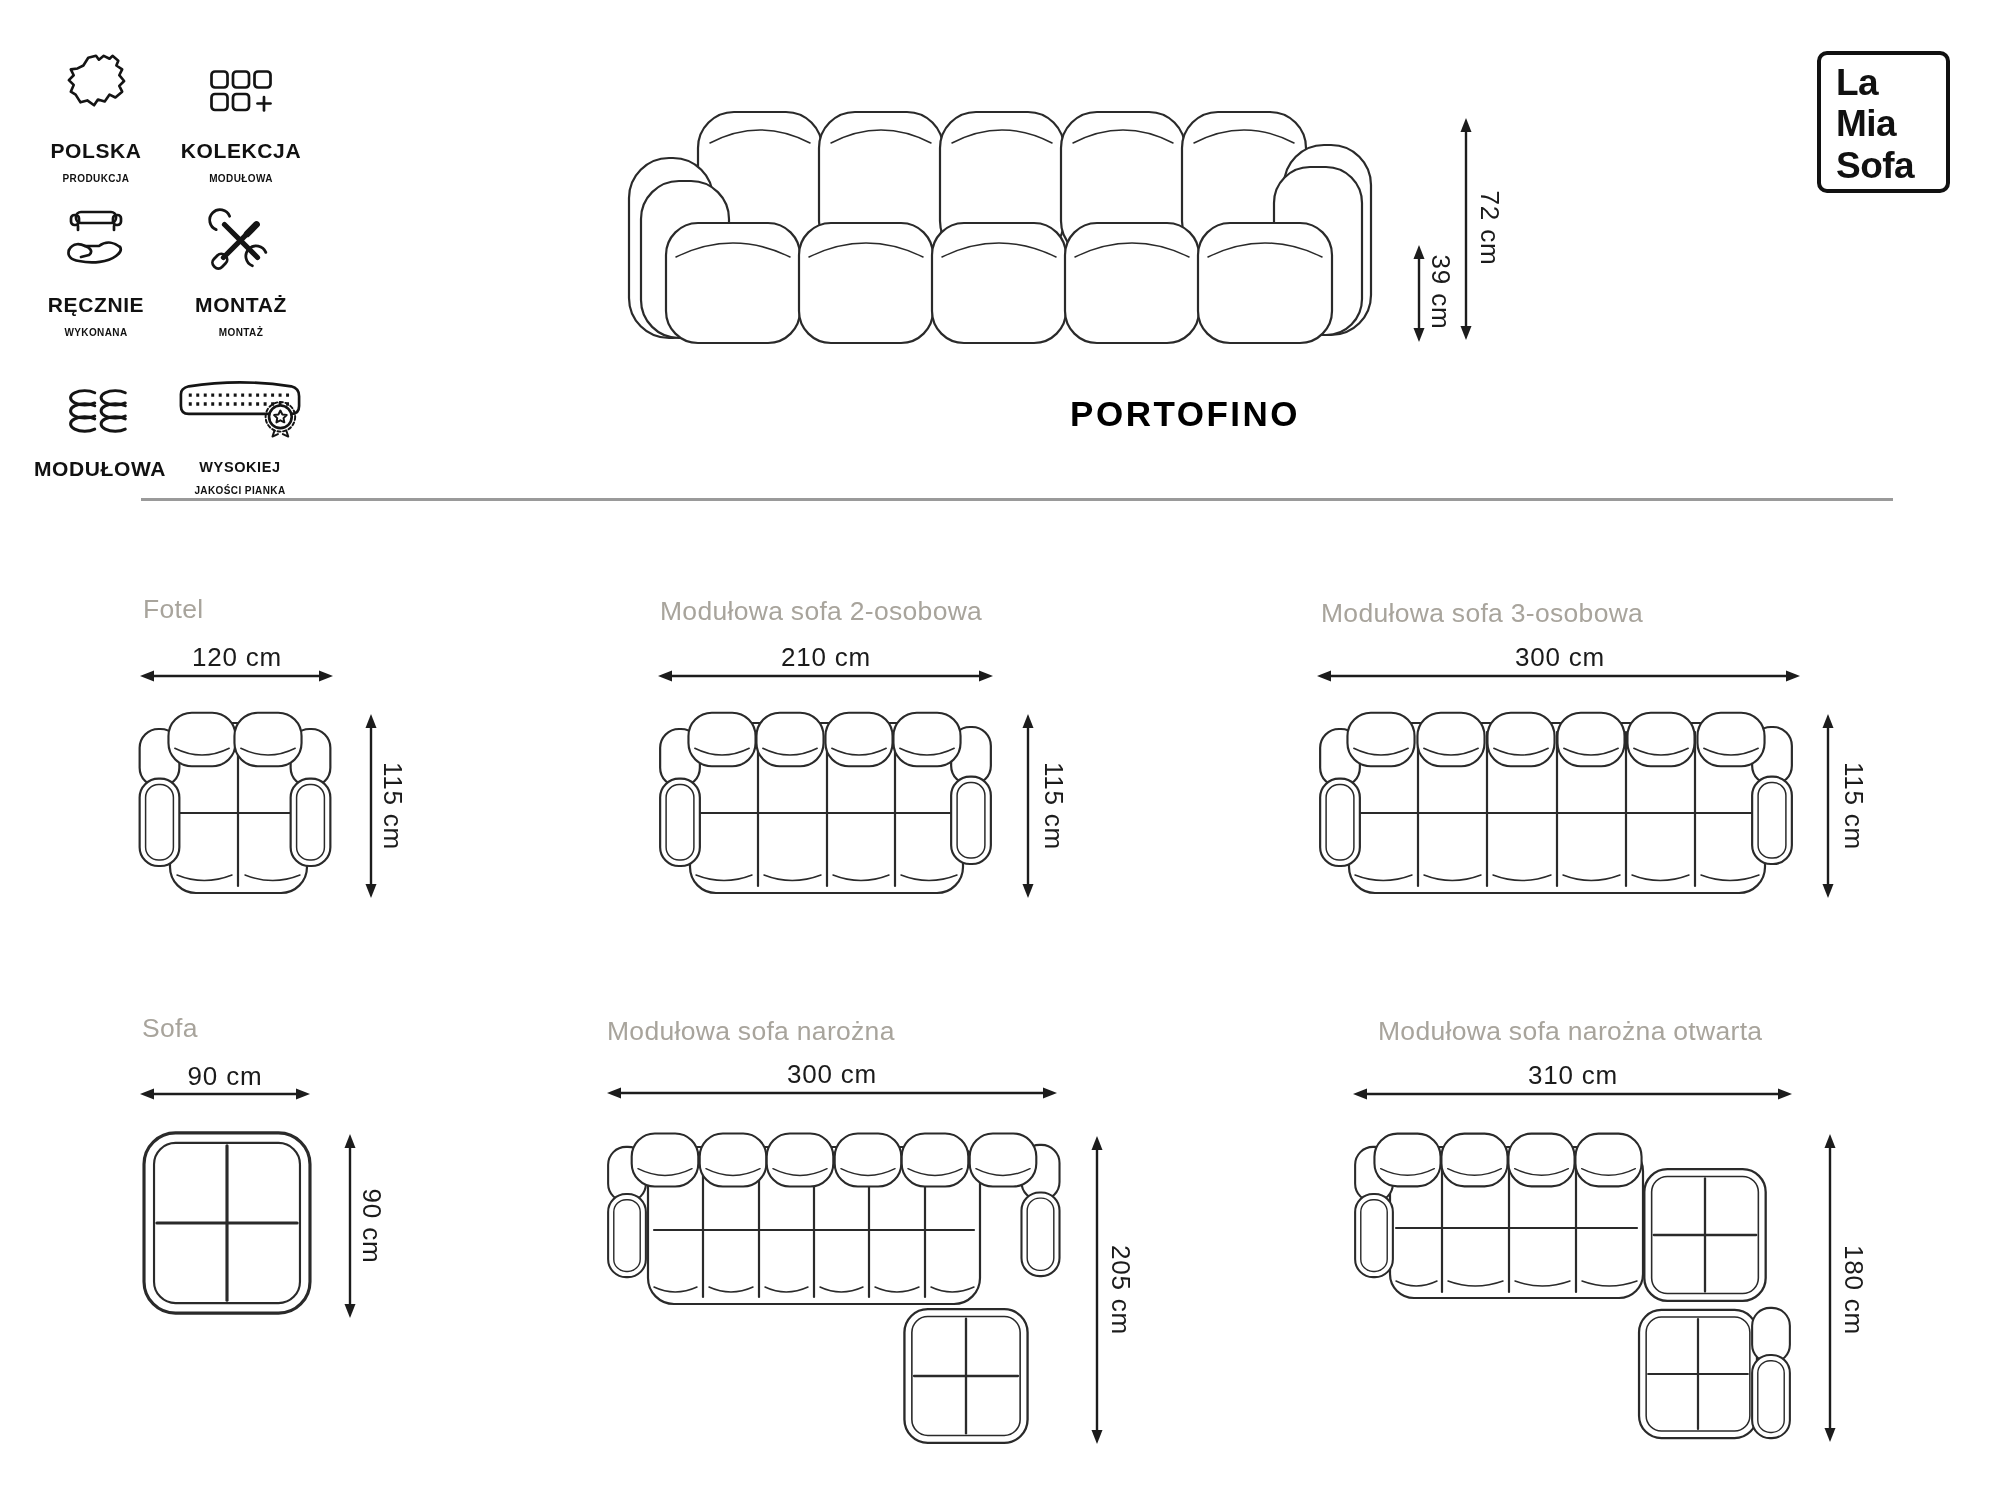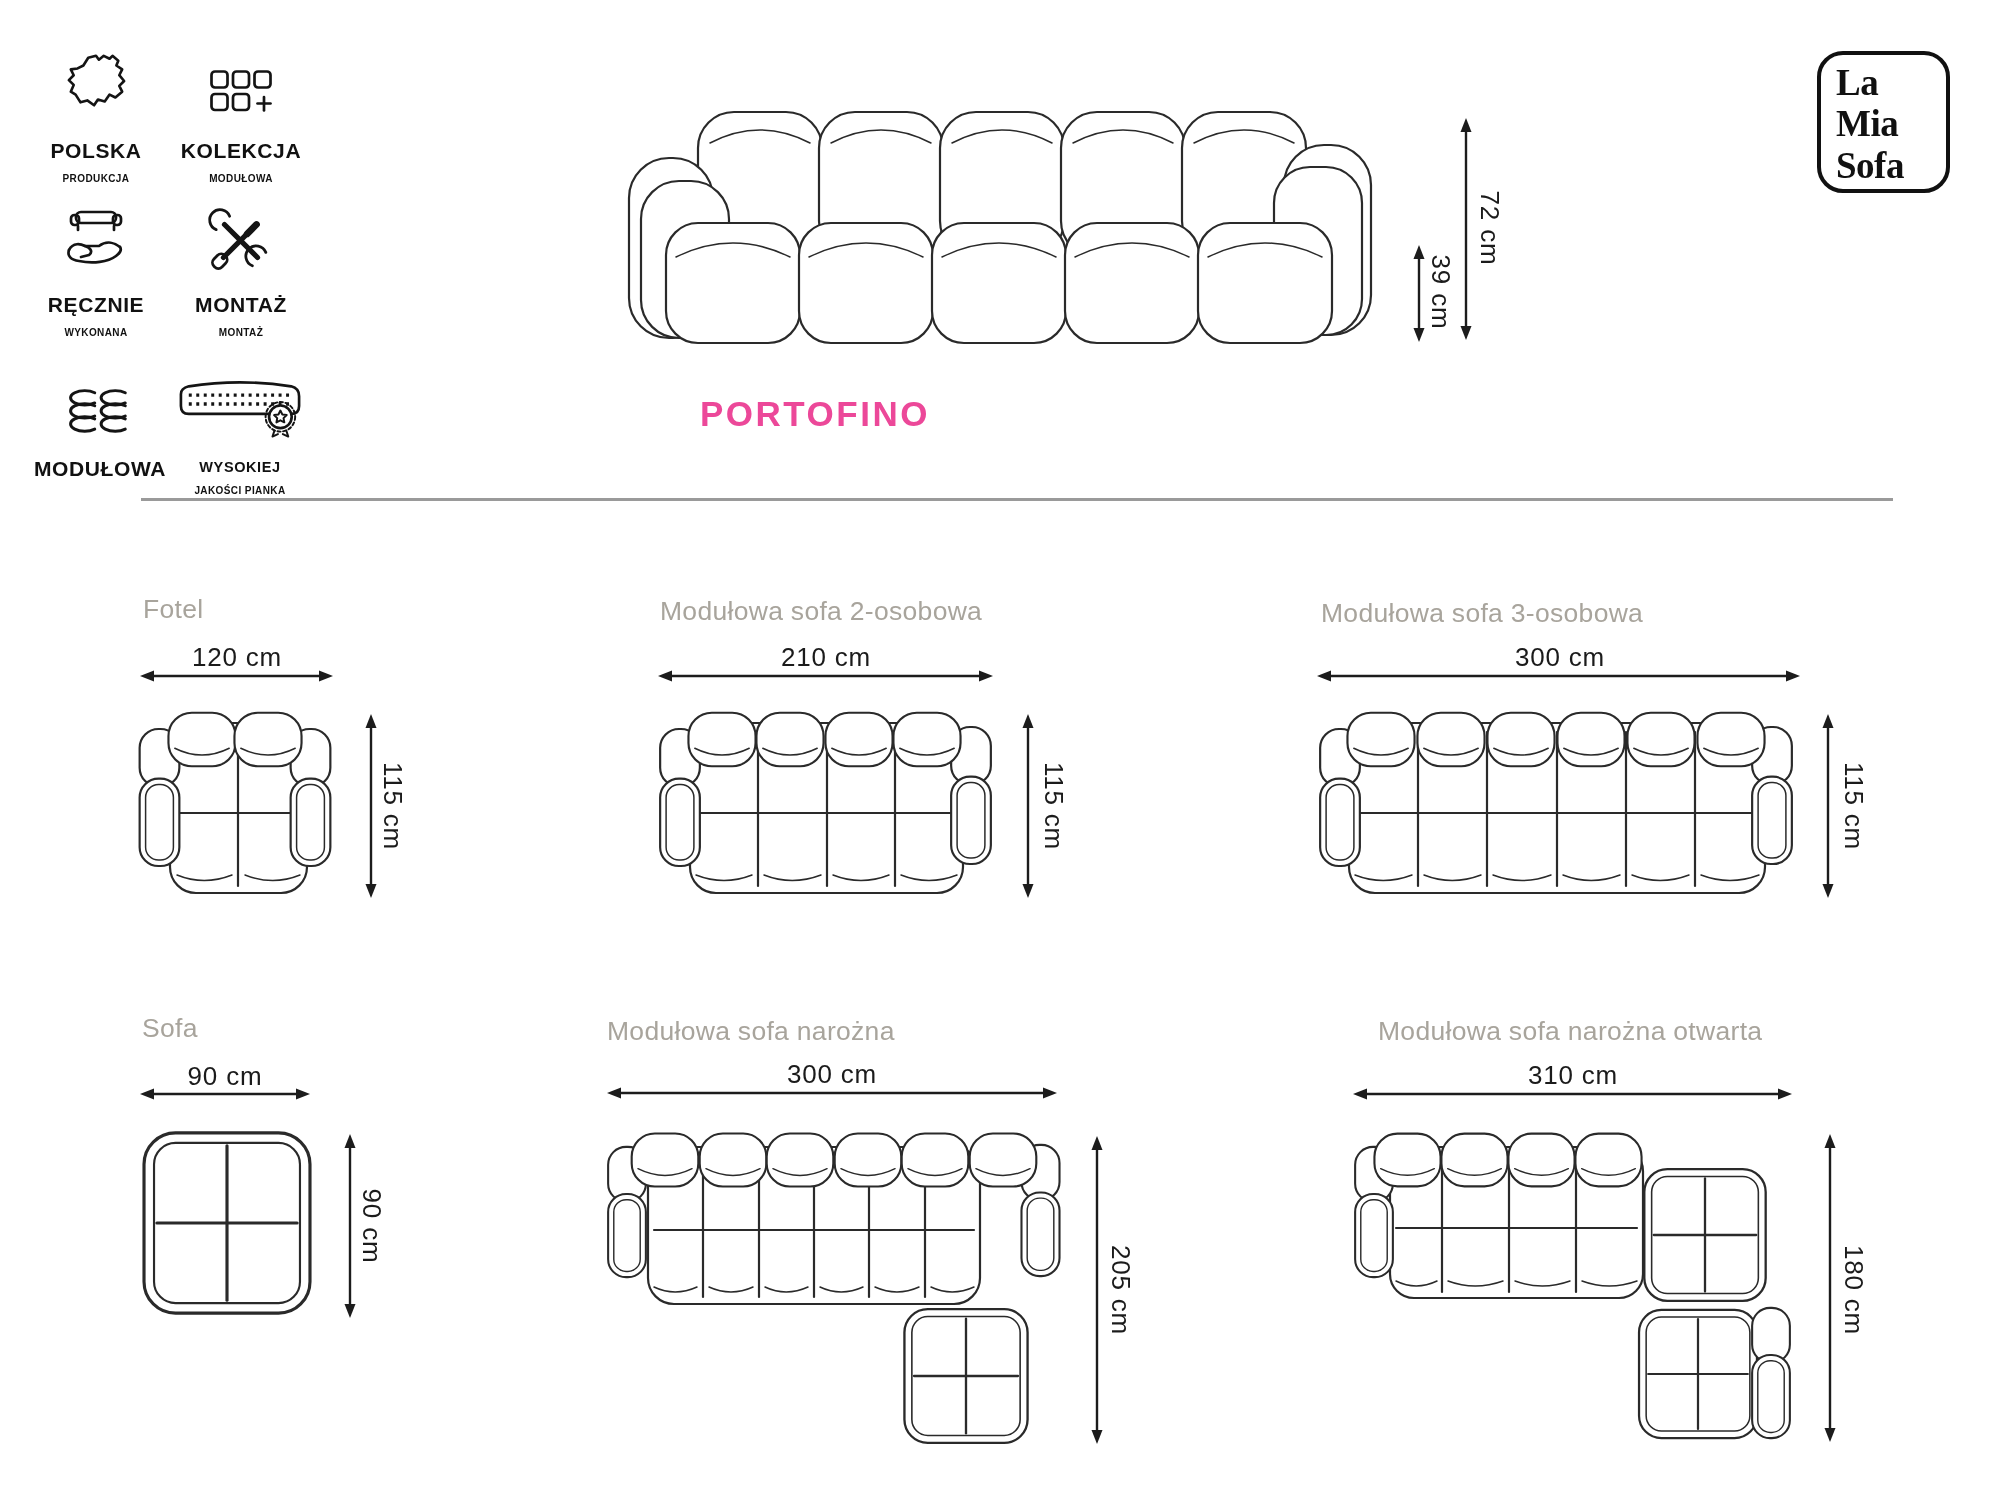--- a/index.html
+++ b/index.html
@@ -17,25 +17,25 @@
   .icon path,.icon rect,.icon line,.icon circle,.icon ellipse,.icon polygon
    {fill:none;stroke:#141414;stroke-width:2.7;stroke-linecap:round;stroke-linejoin:round}
   .icon .dots{stroke-linecap:butt}
   
   .feat{position:absolute;display:flex;flex-direction:column;align-items:center;text-align:center}
   .feat .ic{display:flex;align-items:flex-end;justify-content:center}
   .feat svg{position:static}
   .f1{font-size:21px;font-weight:700;letter-spacing:.6px;margin-top:21px;color:#111;white-space:nowrap}
   .f2{font-size:10px;font-weight:600;letter-spacing:.4px;margin-top:10px;color:#111;white-space:nowrap}
   .logo{position:absolute;left:1817px;top:51px;width:133px;height:142px;border:4.5px solid #111;
-        border-radius:26px;box-sizing:border-box;padding:7px 0 0 15px;line-height:1.12;
+        border-radius:10px;box-sizing:border-box;padding:7px 0 0 15px;line-height:1.12;
         font-weight:800;font-size:37px;letter-spacing:-.5px;color:#111;
-        font-family:Liberation Serif, serif}
-  .title{position:absolute;left:700px;top:394px;width:600px;text-align:left;
-         font-size:35px;font-weight:700;letter-spacing:2.5px;color:#ec4899}
+        font-family:Liberation Sans, sans-serif}
+  .title{position:absolute;left:700px;top:394px;width:600px;text-align:right;
+         font-size:35px;font-weight:700;letter-spacing:2.5px;color:#000000}
   .header{position:absolute;font-size:26.5px;font-weight:500;color:#a8a49c;
           letter-spacing:.3px;white-space:nowrap}
   .hlabel{position:absolute;font-size:26px;font-weight:400;letter-spacing:.8px;color:#1b1b1b;
           white-space:nowrap;transform:translate(-50%,-50%)}
   .vlabel{position:absolute;font-size:26px;font-weight:400;letter-spacing:.8px;color:#1b1b1b;
           white-space:nowrap;transform:translate(-50%,-50%) rotate(90deg)}
   .divider{position:absolute;left:141px;top:498px;width:1752px;height:2.5px;background:#9a9a9a}
 </style>
 </head>
 <body>

